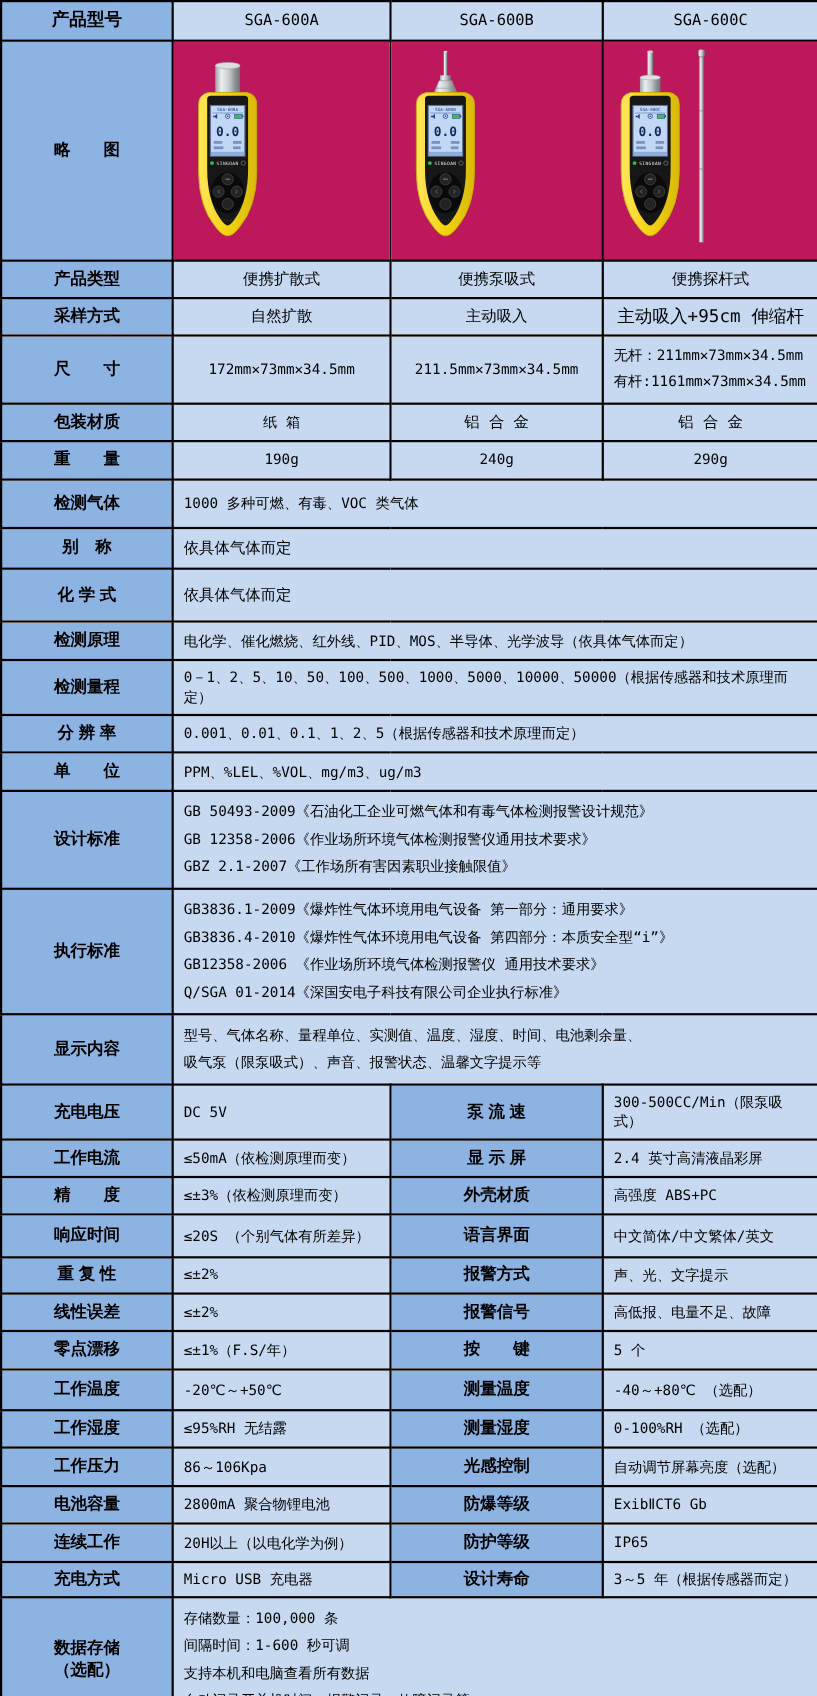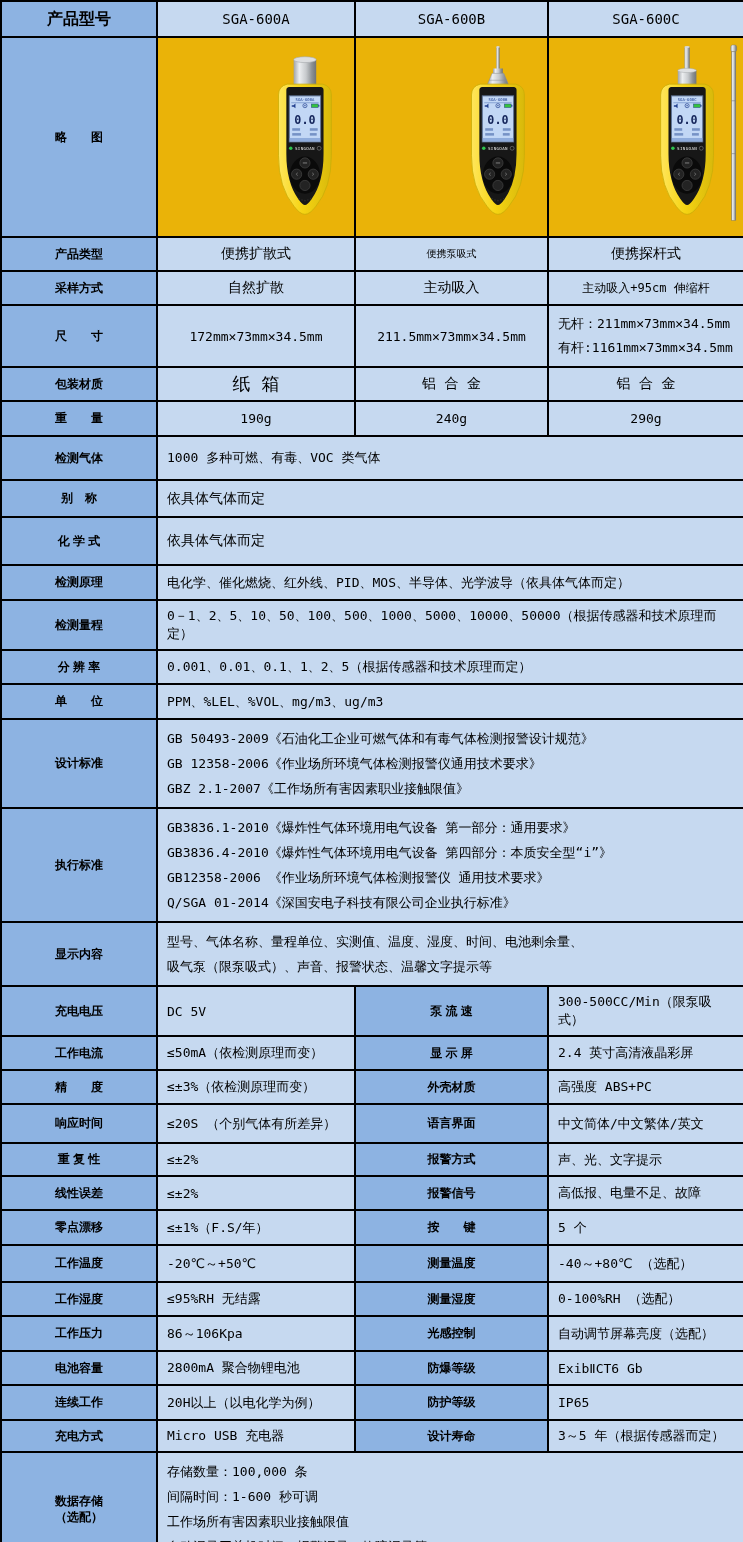--- a/index.html
+++ b/index.html
@@ -1,25 +1,25 @@
 <!DOCTYPE html>
 <html><head>
 <meta charset="utf-8">
 <style>
   * { margin:0; padding:0; box-sizing:border-box; }
   html,body { background:#ffffff; }
   body { width:743px; font-family:"Liberation Sans", sans-serif; color:#000; }
   table { width:743px; border-collapse:collapse; table-layout:fixed; }
   td { border:2px solid #000; overflow:hidden; vertical-align:middle; }
-  .lbl { background:#8DB3E2; font-weight:bold; font-size:12px; text-align:center; line-height:1.35; }
+  .lbl { background:#8DB3E2; font-weight:bold; font-size:15px; text-align:center; line-height:1.35; }
   .val { background:#C6D9F0; font-size:13px;
          font-family:"DejaVu Sans Mono","DejaVu Sans","Liberation Sans",sans-serif; }
   .center { text-align:center; }
   .left { text-align:left; padding:6px 9px; }
-  .photo { background:#eab308; text-align:right; vertical-align:middle; }
+  .photo { background:#be185d; text-align:left; vertical-align:middle; }
   .lines div { line-height:25px; }
   .dim div { line-height:24px; }
   .device { height:186px; display:inline-block; vertical-align:middle; }
   .device text { font-family:"DejaVu Sans Mono","DejaVu Sans",monospace; }
 </style>
 </head>
 <body>
 
 <table>
   <colgroup>
@@ -201,41 +201,41 @@
           <line x1="88.4" y1="58" x2="92.8" y2="58" stroke="#777" stroke-width="0.6"></line>
           <line x1="88.4" y1="112" x2="92.8" y2="112" stroke="#777" stroke-width="0.6"></line>
         </g>
       </svg>
     </td>
   </tr>
 
   <tr style="height:34px">
     <td class="lbl">产品类型</td>
     <td class="val center" style="font-size:14px">便携扩散式</td>
-    <td class="val center" style="font-size:10px">便携泵吸式</td>
+    <td class="val center" style="font-size:14px">便携泵吸式</td>
     <td class="val center" style="font-size:14px">便携探杆式</td>
   </tr>
   <tr style="height:34px">
     <td class="lbl">采样方式</td>
     <td class="val center" style="font-size:14px">自然扩散</td>
     <td class="val center" style="font-size:14px">主动吸入</td>
-    <td class="val center" style="font-size:12px">主动吸入+95cm 伸缩杆</td>
+    <td class="val center" style="font-size:16px">主动吸入+95cm 伸缩杆</td>
   </tr>
   <tr style="height:48px">
     <td class="lbl">尺　　寸</td>
     <td class="val center">172mm✕73mm✕34.5mm</td>
     <td class="val center">211.5mm✕73mm✕34.5mm</td>
     <td class="val left dim">
       <div>无杆：211mm✕73mm✕34.5mm</div>
       <div>有杆:1161mm✕73mm✕34.5mm</div>
     </td>
   </tr>
   <tr style="height:34px">
     <td class="lbl">包装材质</td>
-    <td class="val center" style="font-size:18px">纸 箱</td>
+    <td class="val center" style="font-size:13px">纸 箱</td>
     <td class="val center" style="font-size:14px">铝 合 金</td>
     <td class="val center" style="font-size:14px">铝 合 金</td>
   </tr>
   <tr style="height:35px">
     <td class="lbl">重　　量</td>
     <td class="val center">190g</td>
     <td class="val center">240g</td>
     <td class="val center">290g</td>
   </tr>
 
@@ -271,21 +271,21 @@
     <td class="lbl">设计标准</td>
     <td class="val left lines" colspan="3">
       <div>GB 50493-2009《石油化工企业可燃气体和有毒气体检测报警设计规范》</div>
       <div>GB 12358-2006《作业场所环境气体检测报警仪通用技术要求》</div>
       <div>GBZ 2.1-2007《工作场所有害因素职业接触限值》</div>
     </td>
   </tr>
   <tr style="height:103px">
     <td class="lbl">执行标准</td>
     <td class="val left lines" colspan="3">
-      <div>GB3836.1-2010《爆炸性气体环境用电气设备  第一部分：通用要求》</div>
+      <div>GB3836.1-2009《爆炸性气体环境用电气设备  第一部分：通用要求》</div>
       <div>GB3836.4-2010《爆炸性气体环境用电气设备  第四部分：本质安全型“i”》</div>
       <div>GB12358-2006 《作业场所环境气体检测报警仪  通用技术要求》</div>
       <div>Q/SGA 01-2014《深国安电子科技有限公司企业执行标准》</div>
     </td>
   </tr>
   <tr style="height:46px">
     <td class="lbl">显示内容</td>
     <td class="val left lines" colspan="3">
       <div>型号、气体名称、量程单位、实测值、温度、湿度、时间、电池剩余量、</div>
       <div>吸气泵（限泵吸式）、声音、报警状态、温馨文字提示等</div>
@@ -372,18 +372,18 @@
   </tr>
 
   <tr style="height:102px">
     <td class="lbl">
       <div>数据存储</div>
       <div>（选配）</div>
     </td>
     <td class="val left lines" colspan="3">
       <div>存储数量：100,000 条</div>
       <div>间隔时间：1-600 秒可调</div>
-      <div>工作场所有害因素职业接触限值</div>
+      <div>支持本机和电脑查看所有数据</div>
       <div>自动记录开关机时间、报警记录、故障记录等</div>
     </td>
   </tr>
 </tbody>
   </table>
 
 </body></html>

